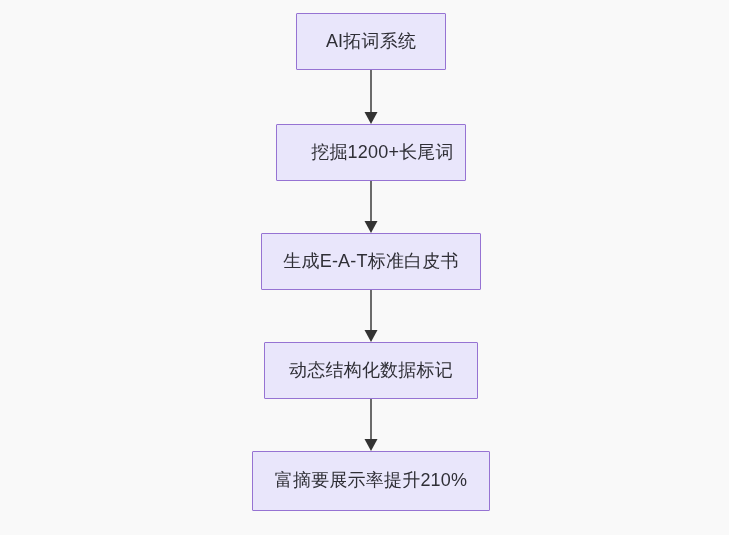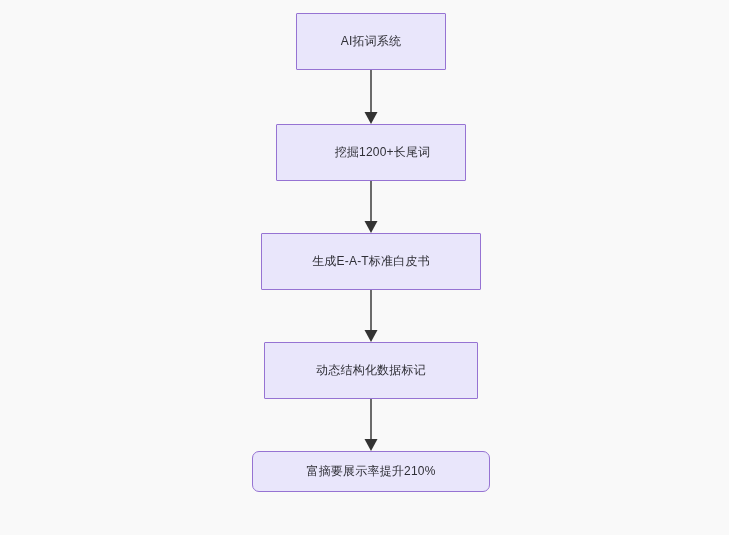--- a/index.html
+++ b/index.html
@@ -21,21 +21,21 @@
   .node-box {
     position: absolute;
     box-sizing: border-box;
     background: #e9e6fb;
     border: 1.6px solid #9673d3;
     border-radius: 1px;
     display: flex;
     align-items: center;
     justify-content: center;
     color: #2f2f36;
-    font-size: 12px;
+    font-size: 18px;
     line-height: 1.2;
     letter-spacing: 0.2px;
     white-space: nowrap;
   }
   .edge {
     position: absolute;
     overflow: visible;
   }
   .edge-line {
     stroke: #6b6b6b;
@@ -79,17 +79,17 @@
   </div>
 
   <div class="node-box" style="left:264px; top:342px; width:214px; height:57px;">
     <span>动态结构化数据标记</span>
   </div>
 
   <div class="node-box" style="left:261px; top:233px; width:220px; height:57px;">
     <span>生成E-A-T标准白皮书</span>
   </div>
 
-  <div class="node-box" style="left:252px; top:451px; width:238px; height:41px;border-radius:7px;">
+  <div class="node-box" style="left:252px; top:451px; width:238px; height:60px;">
     <span>富摘要展示率提升210%</span>
   </div>
 
 </div>
 
 </body></html>

